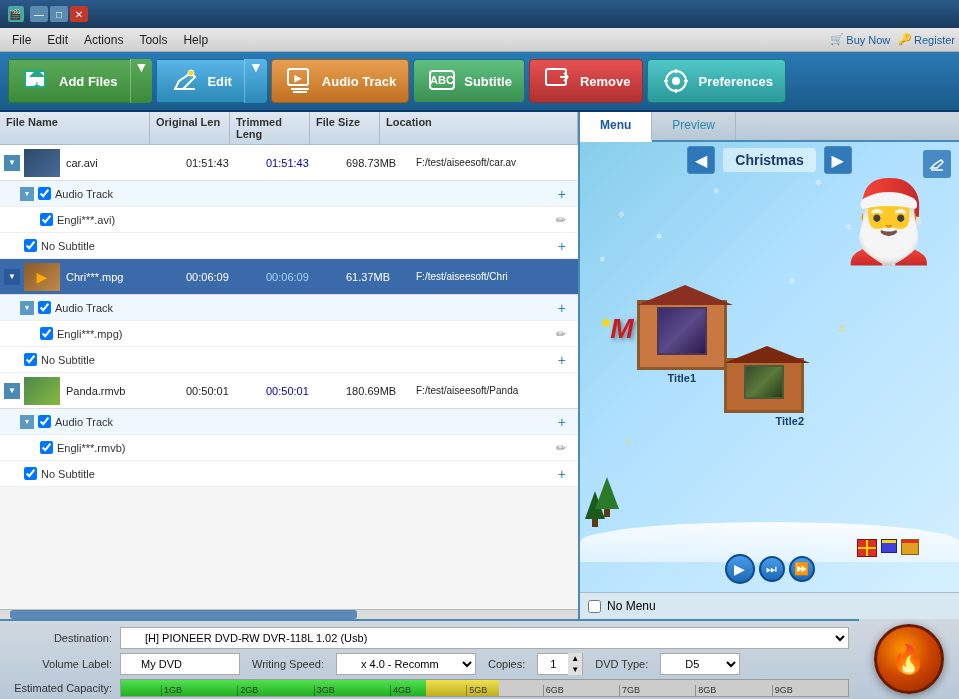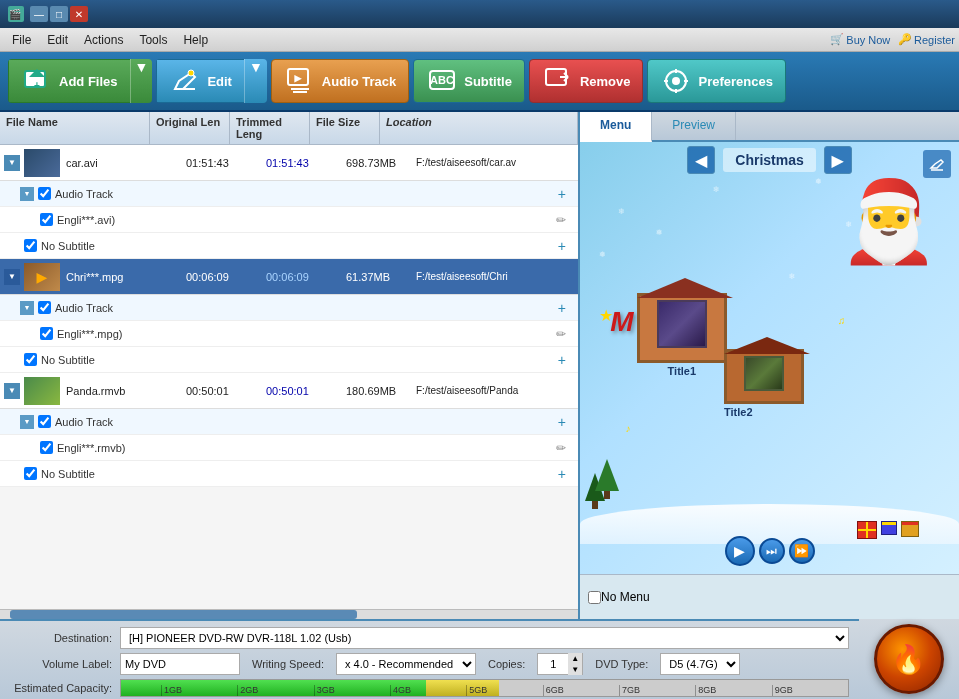--- a/index.html
+++ b/index.html
@@ -88,21 +88,21 @@
       display: flex;
       font-size: 11px;
       font-weight: bold;
       color: #333;
     }
     .file-col { padding: 4px 6px; border-right: 1px solid #aab8c8; }
     .col-name { width: 150px; }
     .col-orig { width: 80px; }
     .col-trim { width: 80px; }
     .col-size { width: 70px; }
-    .col-loc { flex: 1; font-style: italic; }
+    .col-loc { flex: 1; }
 
     #file-list { flex: 1; overflow-y: auto; overflow-x: hidden; }
 
     
     .file-row {
       display: flex;
       align-items: center;
       padding: 2px 4px;
       border-bottom: 1px solid #ddd;
       background: white;
@@ -254,24 +254,25 @@
       font-size: 14px;
       cursor: pointer;
     }
     .play-btn.small {
       width: 26px;
       height: 26px;
       font-size: 12px;
     }
 
     #no-menu-row {
-      padding: 15px 8px;
+      padding: 6px 8px;
       background: #d8e8f0;
       display: flex;
       align-items: center;
+      gap: 6px;
       border-top: 1px solid #aab8c8;
     }
 
     
     #bottom-panel {
       height: 80px;
       background: linear-gradient(to bottom, #d0d8e0, #b8c8d8);
       border-top: 2px solid #4a8ab5;
       padding: 6px 12px;
       display: flex;
@@ -286,21 +287,21 @@
     .bottom-label {
       font-size: 11px;
       color: #333;
       width: 100px;
       text-align: right;
     }
     .bottom-select {
       background: white;
       border: 1px solid #aaa;
       font-size: 11px;
-      padding: 2px 4px;
+      padding: 2px 20px;
       height: 22px;
     }
     .dest-select { flex: 1; }
     .vol-input { width: 120px; }
     .speed-select { width: 140px; }
     .dvd-select { width: 80px; }
 
     
     .capacity-bar-container {
       height: 18px;
@@ -650,21 +651,21 @@
             <div style="width:60%; height:75%; background:linear-gradient(135deg,#3a2a6a,#5a4a8a,#2a1a4a); margin:4px auto 0; border:2px solid #4a3a5a;"></div>
           </div>
           <div style="text-align:center; font-size:11px; font-weight:bold; color:#1a3a6a; margin-top:2px;">Title1</div>
         </div>
 
         <div style="position:absolute; left:38%; top:48%; z-index:5;">
           <div style="width:80px; height:55px; border:3px solid #8B5A2B; background:#b86830; position:relative;">
             <div style="position:absolute; top:-15px; left:-3px; width:0; height:0; border-left:43px solid transparent; border-right:43px solid transparent; border-bottom:17px solid #7a2810;"></div>
             <div style="width:55%; height:70%; background:linear-gradient(135deg,#3a4a2a,#5a7a3a,#2a3a1a); margin:4px auto 0; border:2px solid #4a5a3a;"></div>
           </div>
-          <div style="text-align:left; font-size:11px; font-weight:bold; color:#1a3a6a; margin-top:2px;">Title2</div>
+          <div style="text-align:right; font-size:11px; font-weight:bold; color:#1a3a6a; margin-top:2px;">Title2</div>
         </div>
 
         <div class="santa-area">
           <div style="font-size:80px; line-height:1; text-align:center;">🎅</div>
         </div>
 
         <div style="position:absolute; bottom:35px; right:40px; display:flex; gap:4px;">
           <div style="width:20px; height:18px; background:#e03020; border:1px solid #801010; position:relative;">
             <div style="position:absolute; top:0; left:50%; width:2px; height:100%; background:#ffd700; transform:translateX(-50%);"></div>
             <div style="position:absolute; top:50%; left:0; width:100%; height:2px; background:#ffd700; transform:translateY(-50%);"></div>

